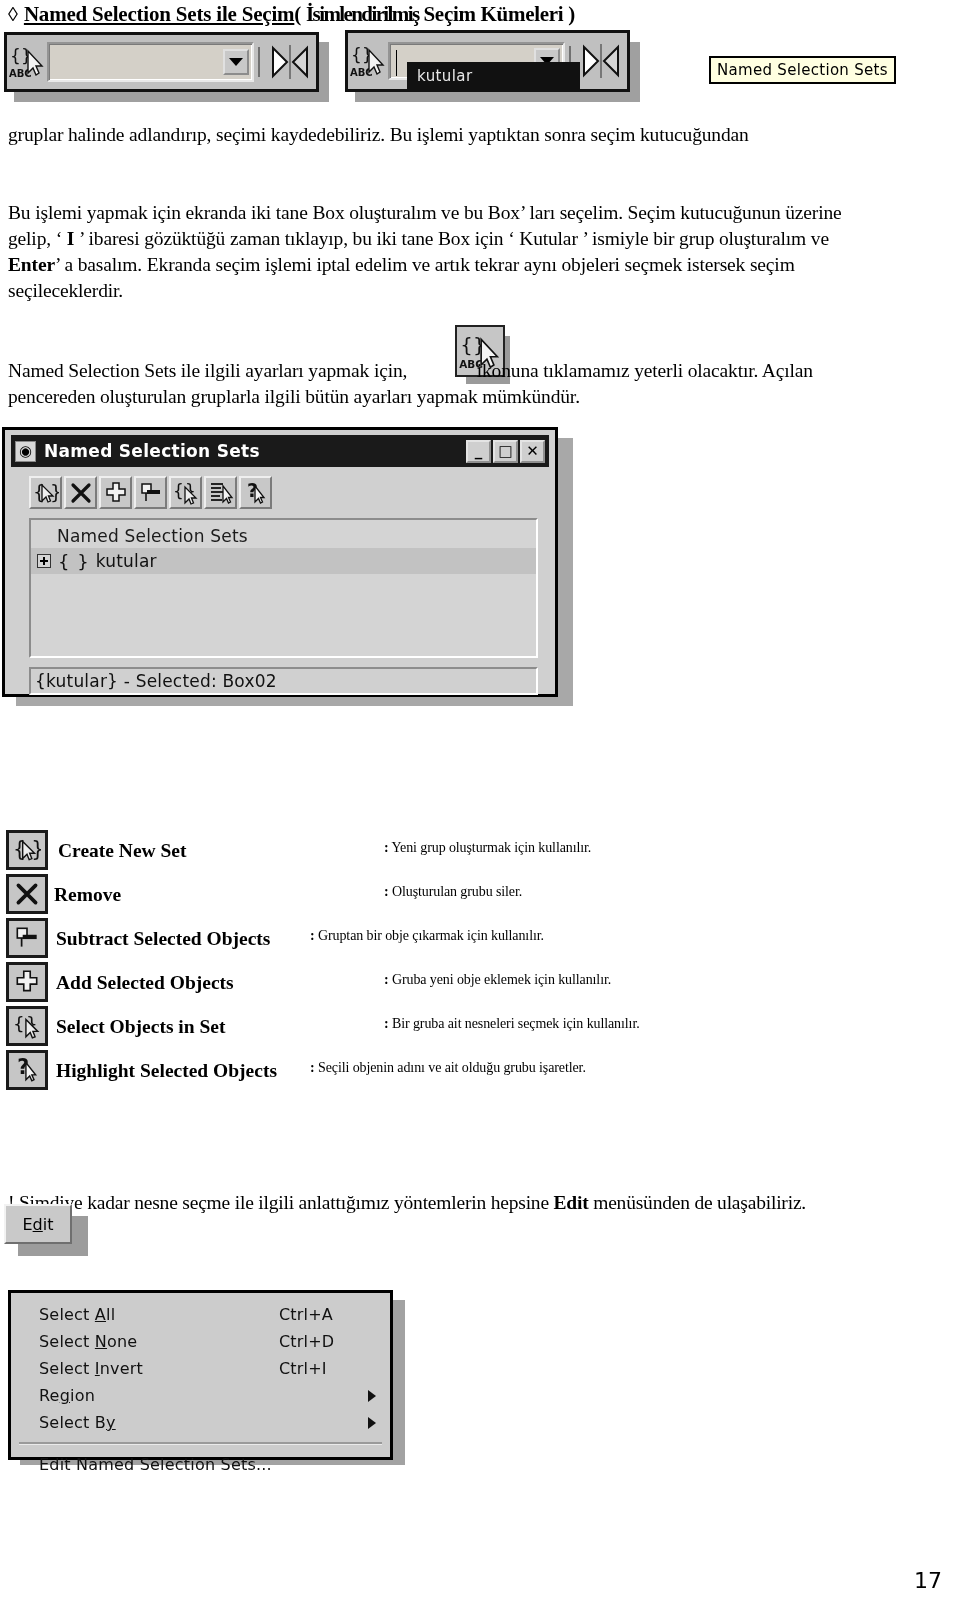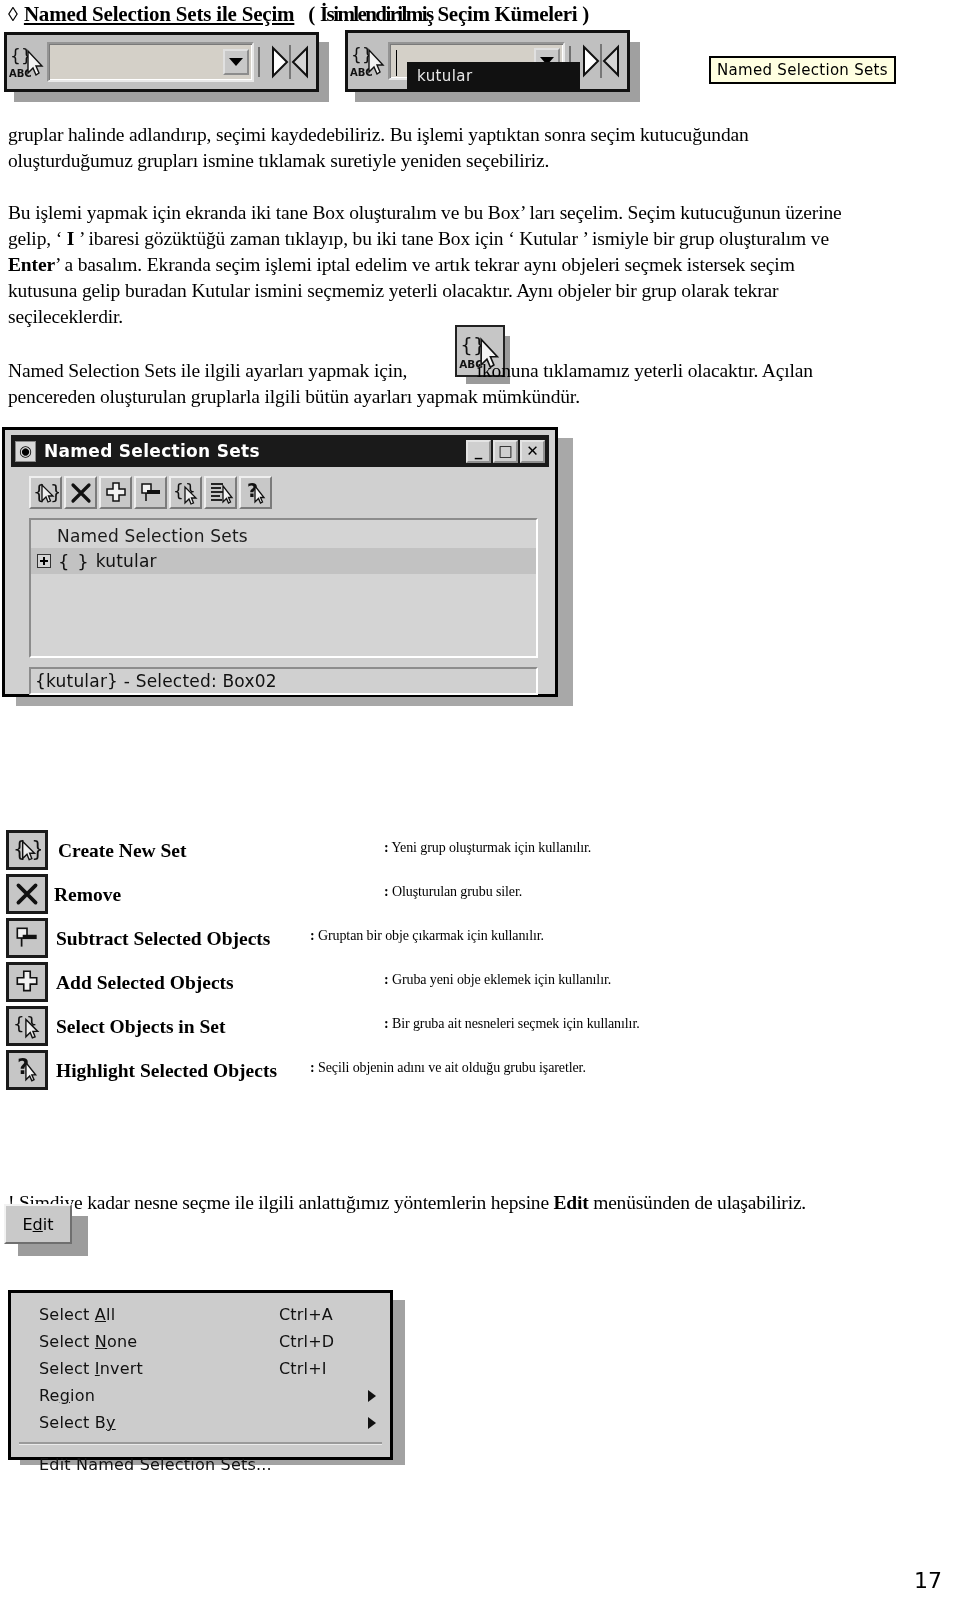--- a/index.html
+++ b/index.html
@@ -35,21 +35,20 @@
   }
   .title-main {
     font-weight: bold;
     font-size: 21px;
     text-decoration: underline;
     letter-spacing: -0.2px;
   }
   .title-paren {
     font-weight: bold;
     font-size: 21px;
-    margin-left: 14px;
     letter-spacing: -0.3px;
   }
   .title-paren .squish { letter-spacing: -1.6px; }
 
   
   .maxbar-shadow {
     position: absolute;
     background: #a0a0a0;
   }
   .maxbar {
@@ -498,28 +497,26 @@
 <div class="dropdown-list" style="left:407px; top:62px; width:173px; height:28px;">
   <span>kutular</span>
 </div>
 
 <div id="tooltip" style="left:709px; top:56px;">
   <span>Named Selection Sets</span>
 </div>
 
 <div class="para" id="para1" style="left:8px; top:122px; width:944px;">
   <div>gruplar halinde adlandırıp, seçimi kaydedebiliriz. Bu işlemi yaptıktan sonra seçim kutucuğundan</div>
-  <div>oluşturduğumuz grupları ismine tıklamak suretiyle yeniden seçebiliriz.</div>
 </div>
 
 <div class="para" id="para2" style="left:8px; top:200px; width:944px;">
   <div><span>Bu işlemi yapmak için ekranda iki tane Box oluşturalım ve bu Box’ ları seçelim. Seçim kutucuğunun üzerine</span></div>
   <div><span>gelip, ‘ </span><b>I</b><span> ’ ibaresi gözüktüğü zaman tıklayıp, bu iki tane Box için ‘ Kutular ’ ismiyle bir grup oluşturalım ve</span></div>
   <div><b>Enter</b><span>’ a basalım. Ekranda seçim işlemi iptal edelim ve artık tekrar aynı objeleri seçmek istersek seçim</span></div>
-  <div><span>kutusuna gelip buradan Kutular ismini seçmemiz yeterli olacaktır. Aynı objeler bir grup olarak tekrar</span></div>
   <div><span>seçileceklerdir.</span></div>
 </div>
 
 <div class="inline-icon-shadow" style="left:466px; top:336px; width:44px; height:48px;"></div>
 <div class="inline-icon" style="left:455px; top:325px; width:50px; height:52px;">
   <svg width="44" height="44" viewBox="0 0 38 38">
     <text x="2" y="20" font-family="DejaVu Sans, sans-serif" font-size="17" fill="#111">{</text>
     <text x="13" y="20" font-family="DejaVu Sans, sans-serif" font-size="17" fill="#111">}</text>
     <text x="1" y="34" font-family="DejaVu Sans, sans-serif" font-size="9" font-weight="bold" fill="#111">ABC</text>
     <path d="M20 9 L20 31 L25 26 L28 33 L31 31 L28 24 L34 24 Z" fill="#f4f4f4" stroke="#111" stroke-width="1.4"></path>

